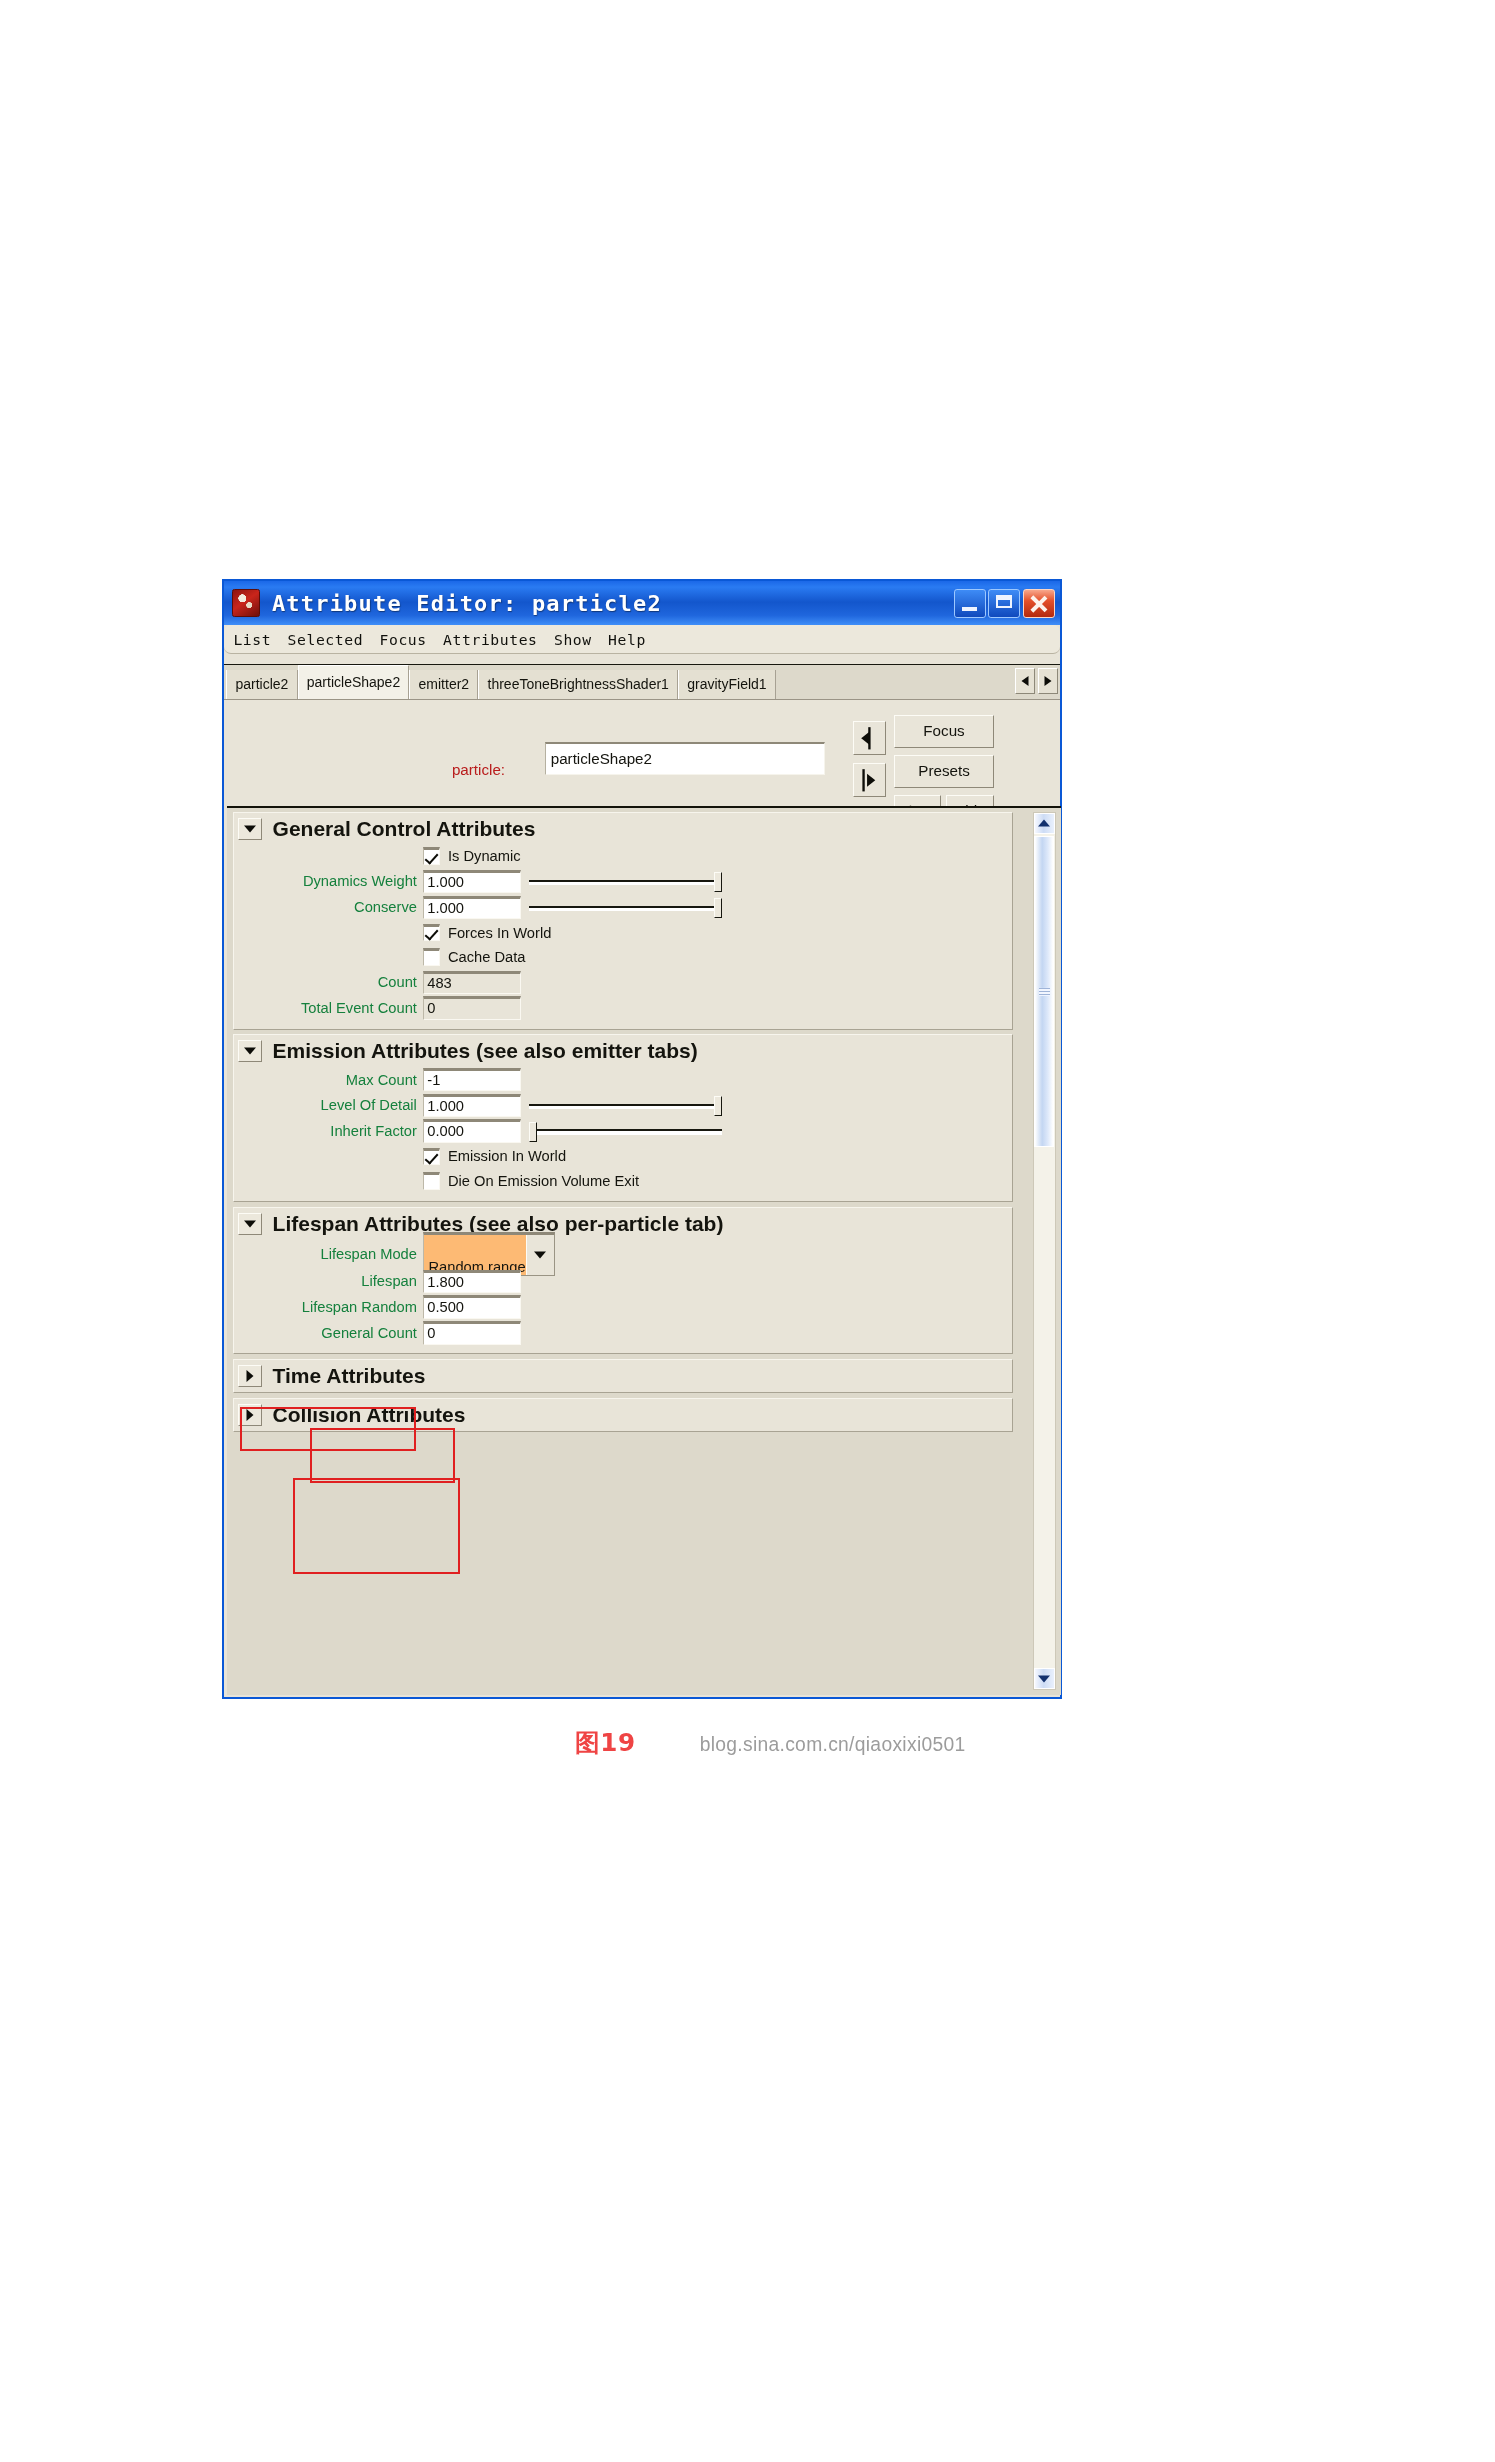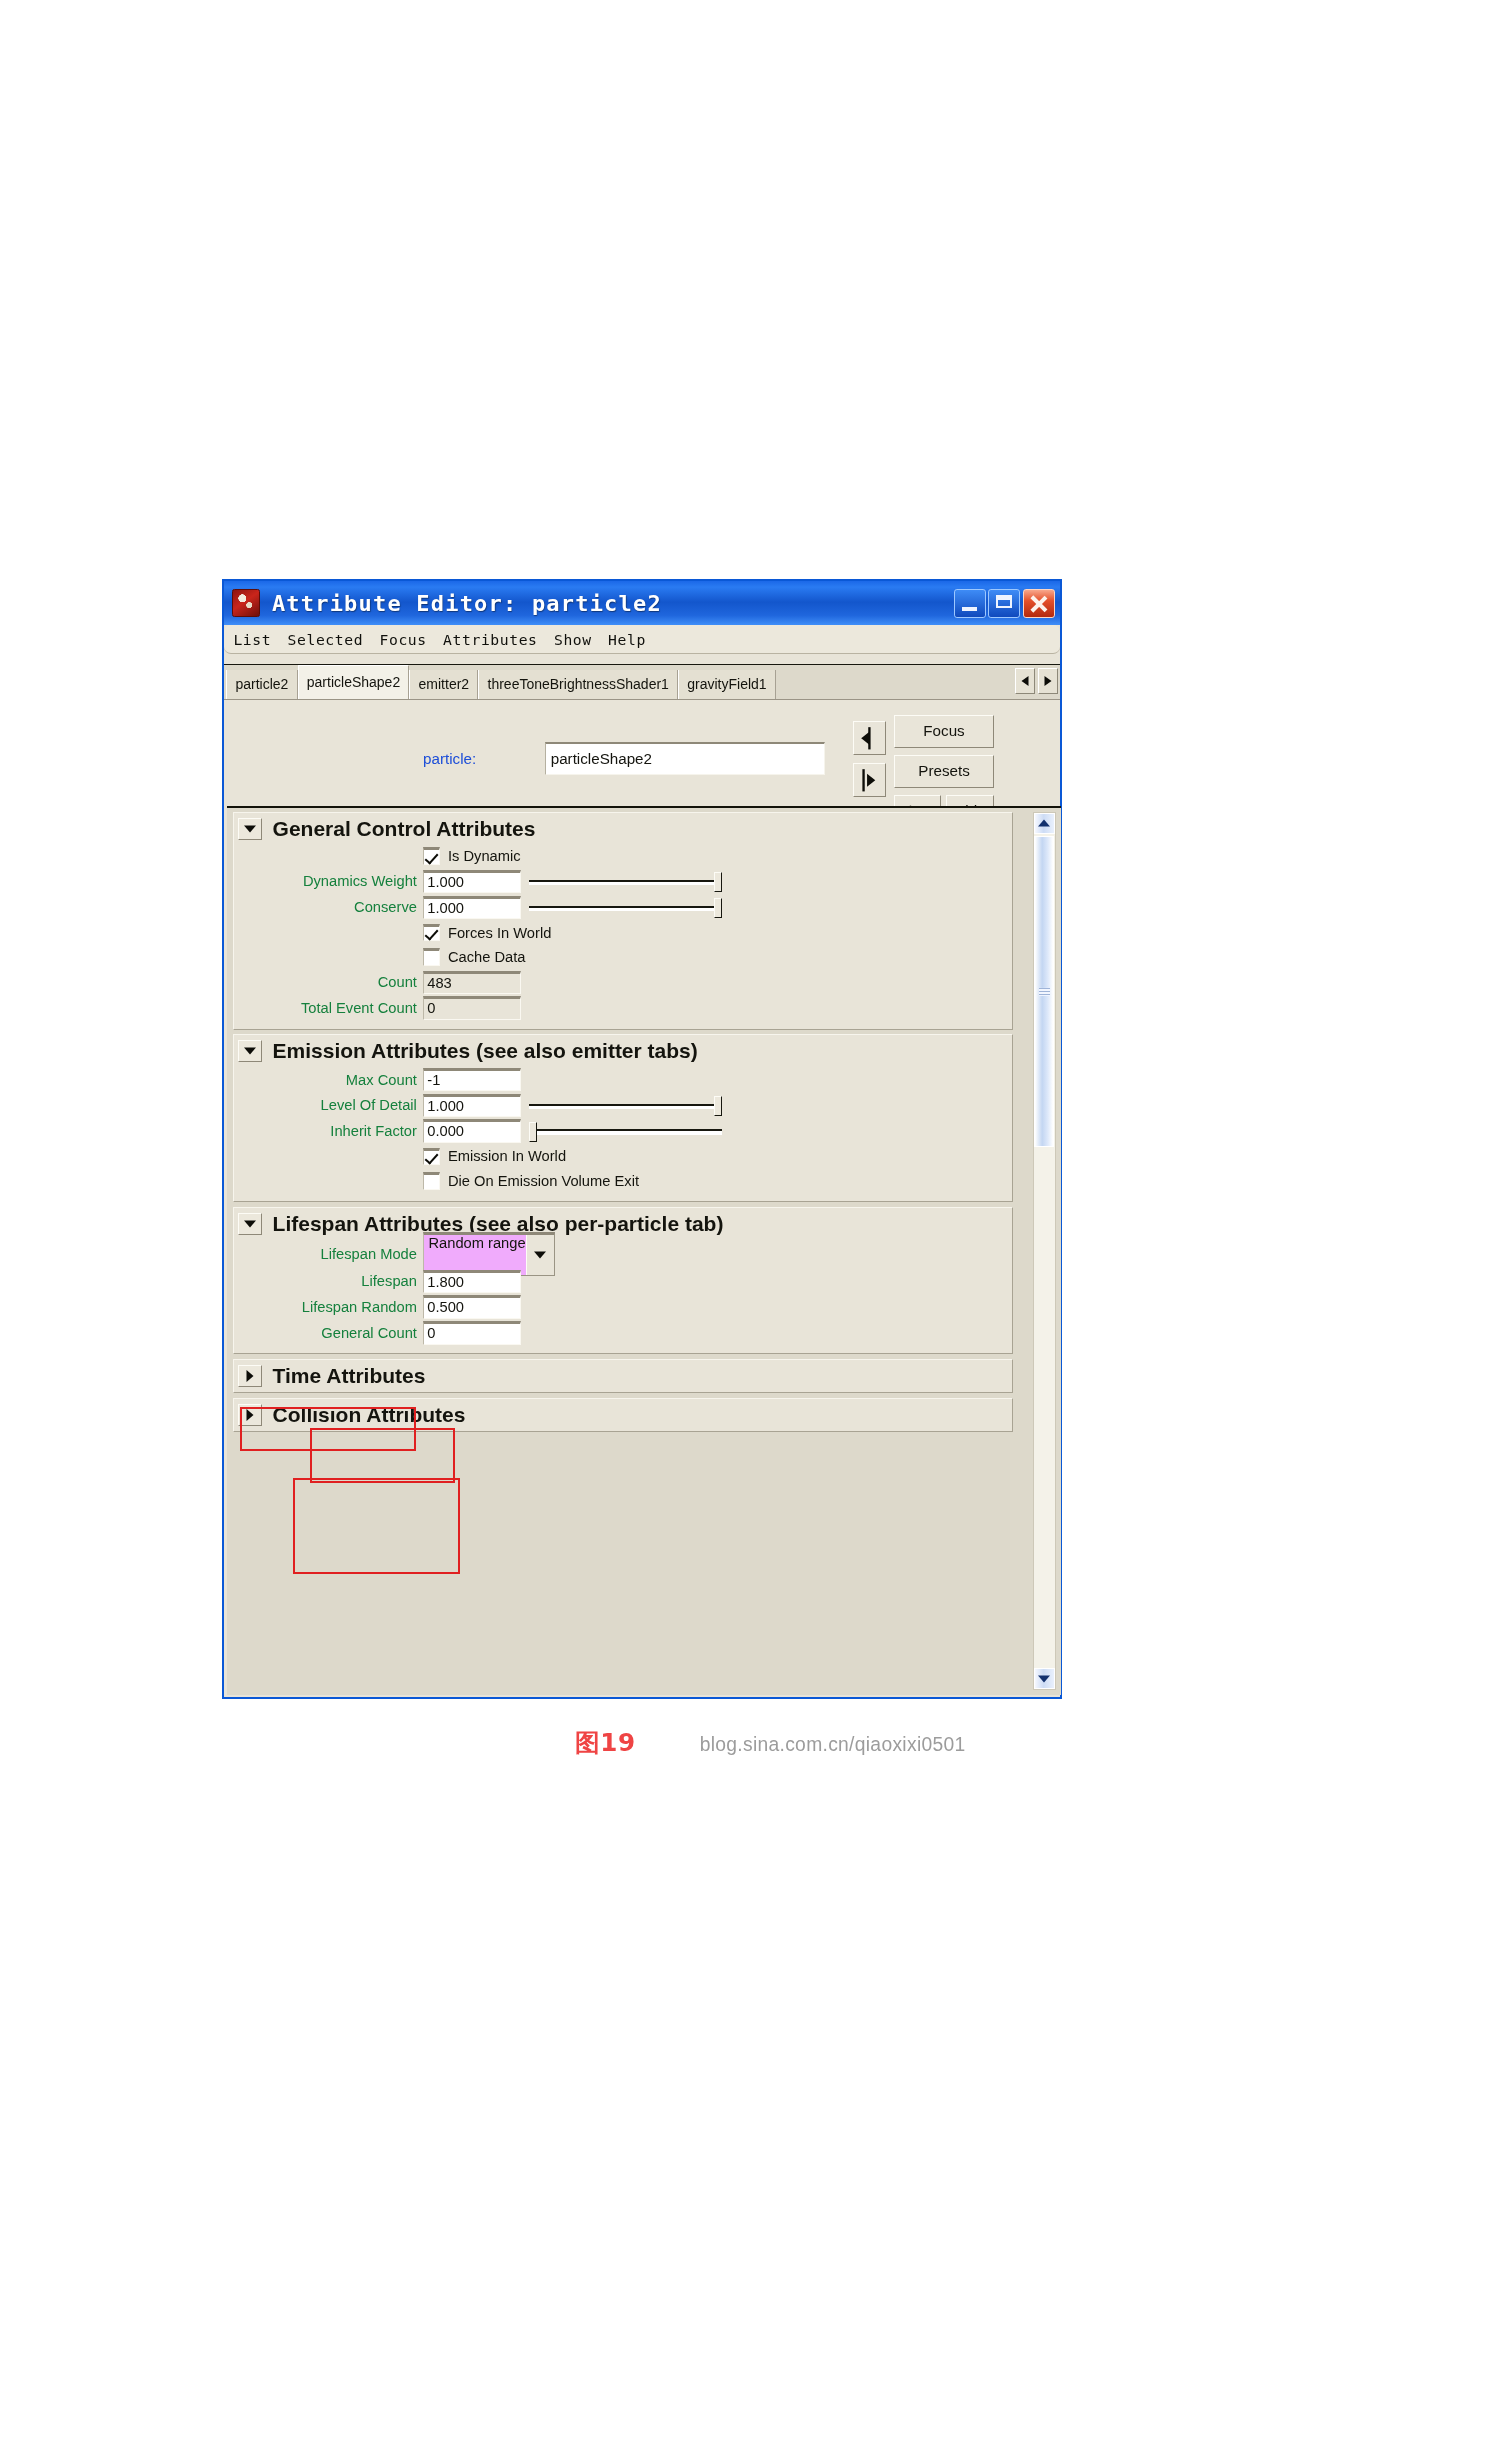--- a/index.html
+++ b/index.html
@@ -177,24 +177,24 @@
 
   
   #node-header {
     height: 117px;
     background: #e8e4d8;
     position: relative;
   }
   #node-label {
     position: absolute;
     left: 199px;
-    top: 50px;
+    top: 61px;
     font-size: 15.2px;
-    color: #1d4ed8;
-    text-align: left;
+    color: #b91c1c;
+    text-align: center;
     width: 111px;
   }
   #node-field {
     position: absolute;
     left: 321px;
     top: 42px;
     width: 280px;
     height: 33px;
     background: #ffffff;
     border-top: 2.9px solid #8e8878;
@@ -397,27 +397,27 @@
     font-size: 14.7px;
     color: #14140e;
     margin-left: 7.6px;
     white-space: nowrap;
   }
 
   
   .dropdown {
     width: 132px;
     height: 44px;
-    background: #f0abfc;
+    background: #fdba74;
     border-top: 3.5px solid #8e8878;
     border-left: 1.2px solid #bdb8a8;
     border-right: 1.8px solid #9a9484;
     border-bottom: 1.8px solid #9a9484;
     display: flex;
-    align-items: flex-start;
+    align-items: flex-end;
     box-sizing: border-box;
     flex: 0 0 auto;
     cursor: default;
   }
   .dropdown .dd-text {
     flex: 1 1 auto;
     font-size: 14.7px;
     color: #14140e;
     padding-left: 4.7px;
     white-space: nowrap;

